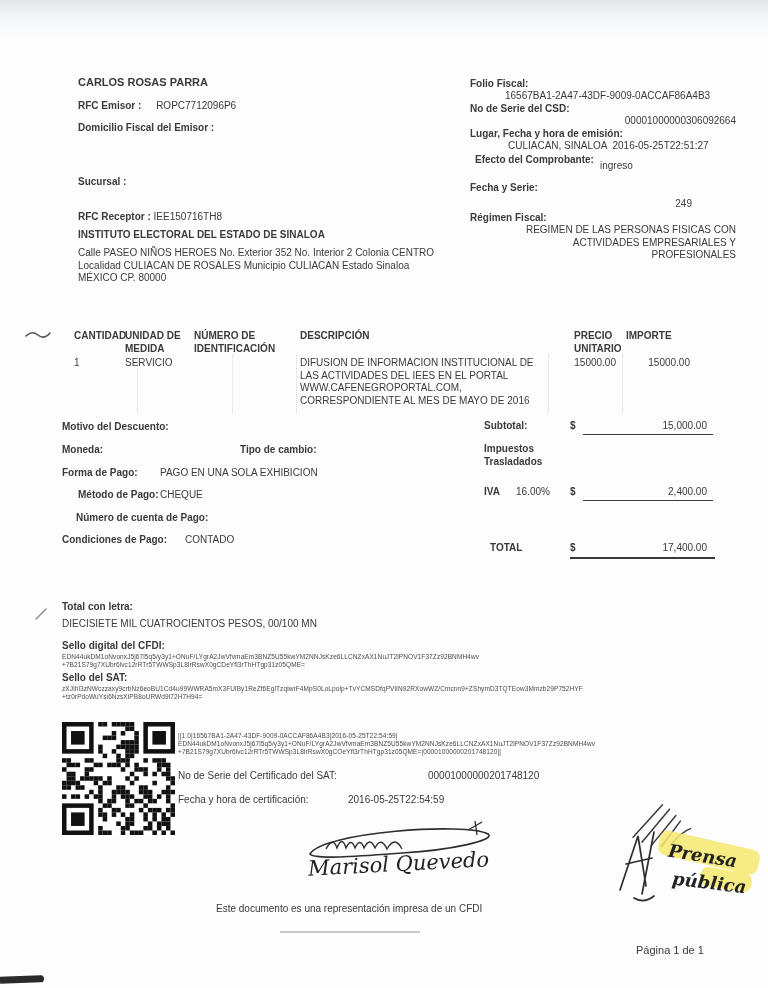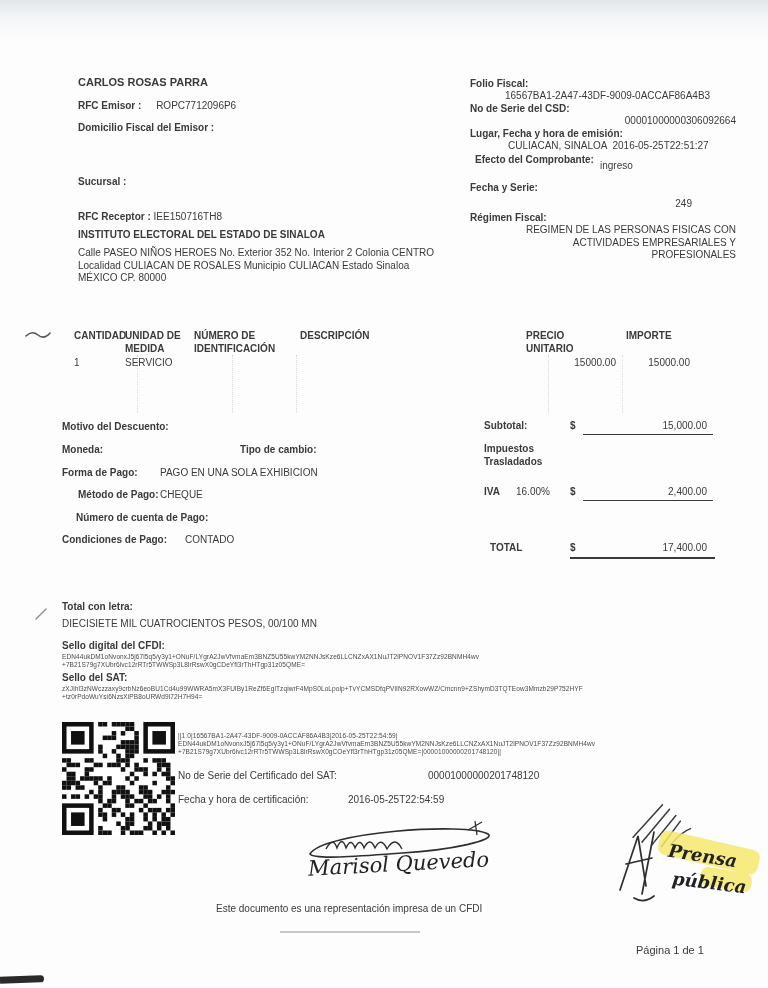--- a/index.html
+++ b/index.html
@@ -57,30 +57,31 @@
   <div class="abs b" style="left:470px;top:212px">Régimen Fiscal:</div>
   <div class="abs r lh" style="left:520px;top:224px;width:216px">REGIMEN DE LAS PERSONAS FISICAS CON ACTIVIDADES EMPRESARIALES Y PROFESIONALES</div>
 
   <svg class="abs" style="left:24px;top:327px" width="28" height="14">
     <path d="M2,9 Q8,3 14,8 T26,6" fill="none" stroke="#555" stroke-width="1.6" stroke-linecap="round"></path>
   </svg>
   <div class="abs b c lh" style="left:74px;top:330px;width:60px">CANTIDAD</div>
   <div class="abs b c lh" style="left:125px;top:330px;width:64px">UNIDAD DE MEDIDA</div>
   <div class="abs b c lh" style="left:194px;top:330px;width:94px">NÚMERO DE IDENTIFICACIÓN</div>
   <div class="abs b c lh" style="left:300px;top:330px;width:240px">DESCRIPCIÓN</div>
-  <div class="abs b c lh" style="left:526px;top:330px;width:64px">PRECIO UNITARIO</div>
+  <div class="abs b c lh" style="left:574px;top:330px;width:64px">PRECIO UNITARIO</div>
   <div class="abs b c lh" style="left:626px;top:330px;width:64px">IMPORTE</div>
   <div class="colsep" style="left:137px;top:355px;height:58px"></div>
   <div class="colsep" style="left:232px;top:355px;height:58px"></div>
   <div class="colsep" style="left:296px;top:355px;height:58px"></div>
   <div class="colsep" style="left:548px;top:355px;height:58px"></div>
   <div class="colsep" style="left:622px;top:355px;height:58px"></div>
   <div class="abs c" style="left:74px;top:357px;width:60px">1</div>
   <div class="abs c" style="left:125px;top:357px;width:64px">SERVICIO</div>
   <div class="abs c" style="left:194px;top:357px;width:94px"></div>
+  <div class="abs lh" style="left:300px;top:357px;width:238px">DIFUSION DE INFORMACION INSTITUCIONAL DE LAS ACTIVIDADES DEL IEES EN EL PORTAL WWW.CAFENEGROPORTAL.COM, CORRESPONDIENTE AL MES DE MAYO DE 2016</div>
   <div class="abs r" style="left:554px;top:357px;width:62px">15000.00</div>
   <div class="abs r" style="left:628px;top:357px;width:62px">15000.00</div>
 
   <div class="abs b" style="left:62px;top:421px">Motivo del Descuento:</div>
   <div class="abs b" style="left:62px;top:444px">Moneda:</div>
   <div class="abs b" style="left:240px;top:444px">Tipo de cambio:</div>
   <div class="abs b" style="left:62px;top:467px">Forma de Pago:</div>
   <div class="abs" style="left:160px;top:467px">PAGO EN UNA SOLA EXHIBICION</div>
   <div class="abs b" style="left:78px;top:489px">Método de Pago:</div>
   <div class="abs" style="left:160px;top:489px">CHEQUE</div>

